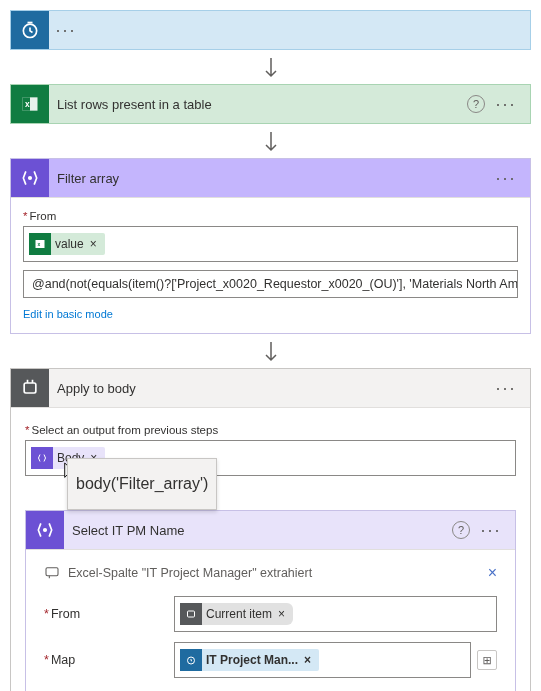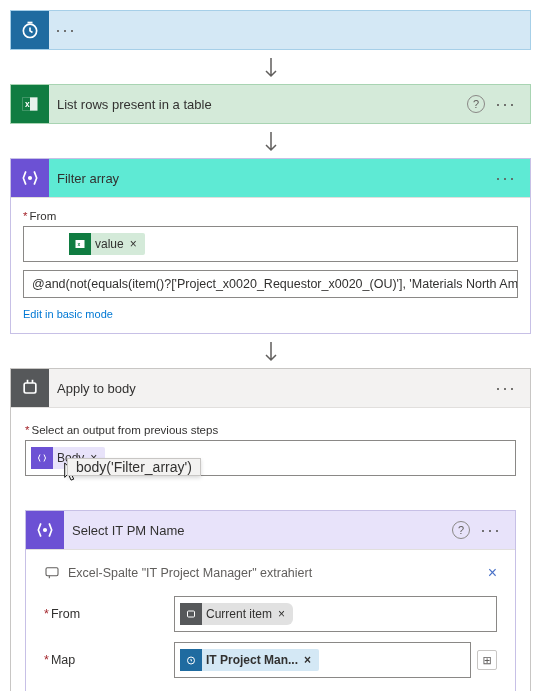--- a/index.html
+++ b/index.html
@@ -52,21 +52,21 @@
   
   .recurrence { border-color:#a6cfe8; background:#d4e8f5; }
   .recurrence .icon-box { background:#1f6ba0; }
   .recurrence .card-title { color:#1f3a4d; }
 
   
   .excel { margin-top:12px; border-color:#a8d4b2; background:#d4ead9; }
   .excel .icon-box { background:#107c41; }
 
   
-  .filter { margin-top:12px; border-color:#c7c0e6; background:#5eead4; }
+  .filter { margin-top:12px; border-color:#c7c0e6; background:#c4b5fd; }
   .filter .icon-box { background:#6c51d4; }
 
   
   .apply { margin-top:12px; border-color:#c8c6c4; background:#f3f2f1; }
   .apply .icon-box { background:#56585a; }
 
   .arrow-wrap { display:flex; justify-content:center; padding:8px 0 4px; }
   .arrow-down {
     width: 14px; height: 22px;
   }
@@ -99,21 +99,21 @@
     border-radius:2px;
     height:22px;
     padding:0 6px 0 0;
     font-size:12px;
     gap:4px;
   }
   .token .tk-icon {
     width:22px;height:22px;display:flex;align-items:center;justify-content:center;
   }
   .token .tk-x { font-size:12px; cursor:pointer; padding:0 2px; }
-  .token-excel { background:#d4ead9;margin-left:40px; }
+  .token-excel { background:#d4ead9; }
   .token-excel .tk-icon { background:#107c41; }
   .token-body { background:#e8e3fa; }
   .token-body .tk-icon { background:#6c51d4; }
   .token-cur { background:#e1e1e1;border-radius:6px; }
   .token-cur .tk-icon { background:#56585a; }
   .token-alarm { background:#d4e8f5;font-weight:bold; }
   .token-alarm .tk-icon { background:#1f6ba0; }
 
   .expr-box {
     border:1px solid #8a8886;
@@ -127,22 +127,22 @@
   .link { color:#0078d4; font-size:11px; cursor:pointer; margin-top:10px; display:inline-block; }
 
   .cursor {
     position:absolute; width:18px; height:22px; pointer-events:none;
   }
 
   .tooltip {
     position:absolute;
     background:#f3f2f1;
     border:1px solid #c8c6c4;
-    padding:0 8px;
-    font-size:14px;
+    padding:16px 8px;
+    font-size:16px;
     box-shadow:0 2px 4px rgba(0,0,0,0.15);
     z-index:5;
   }
 
   .select-card {
     margin-top:18px;
     border:1px solid #c7c0e6;
     background:#e8e3fa;
   }
   .select-body { background:#fff; border-top:1px solid #e1dfdd; padding:14px 18px 18px; }

